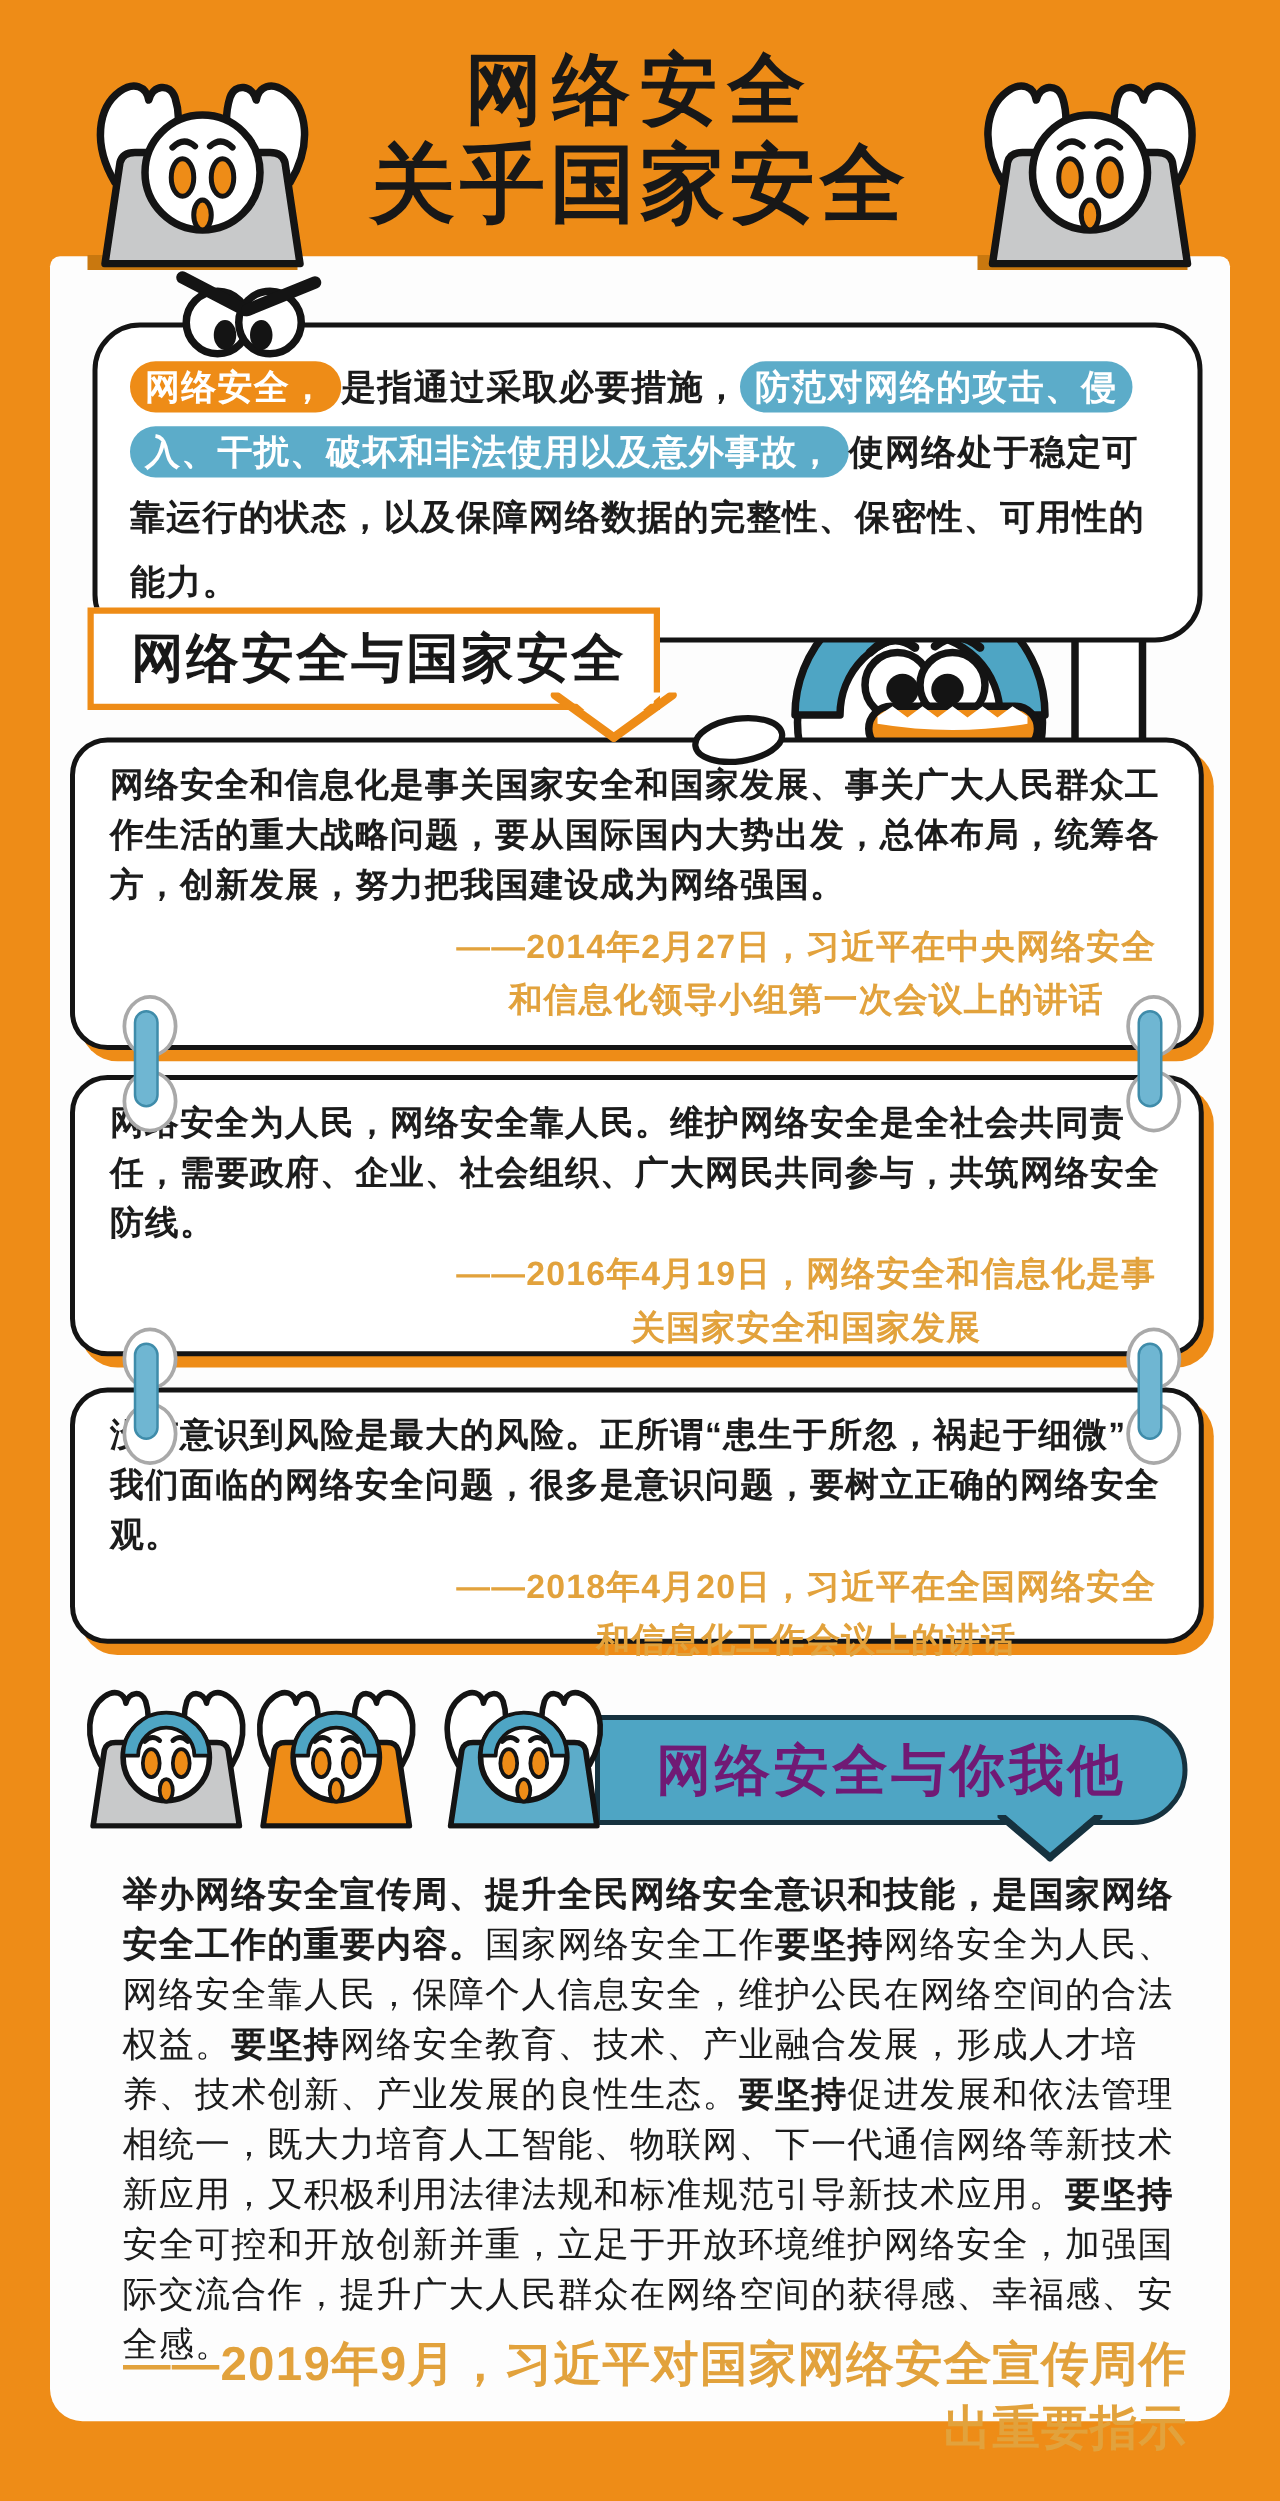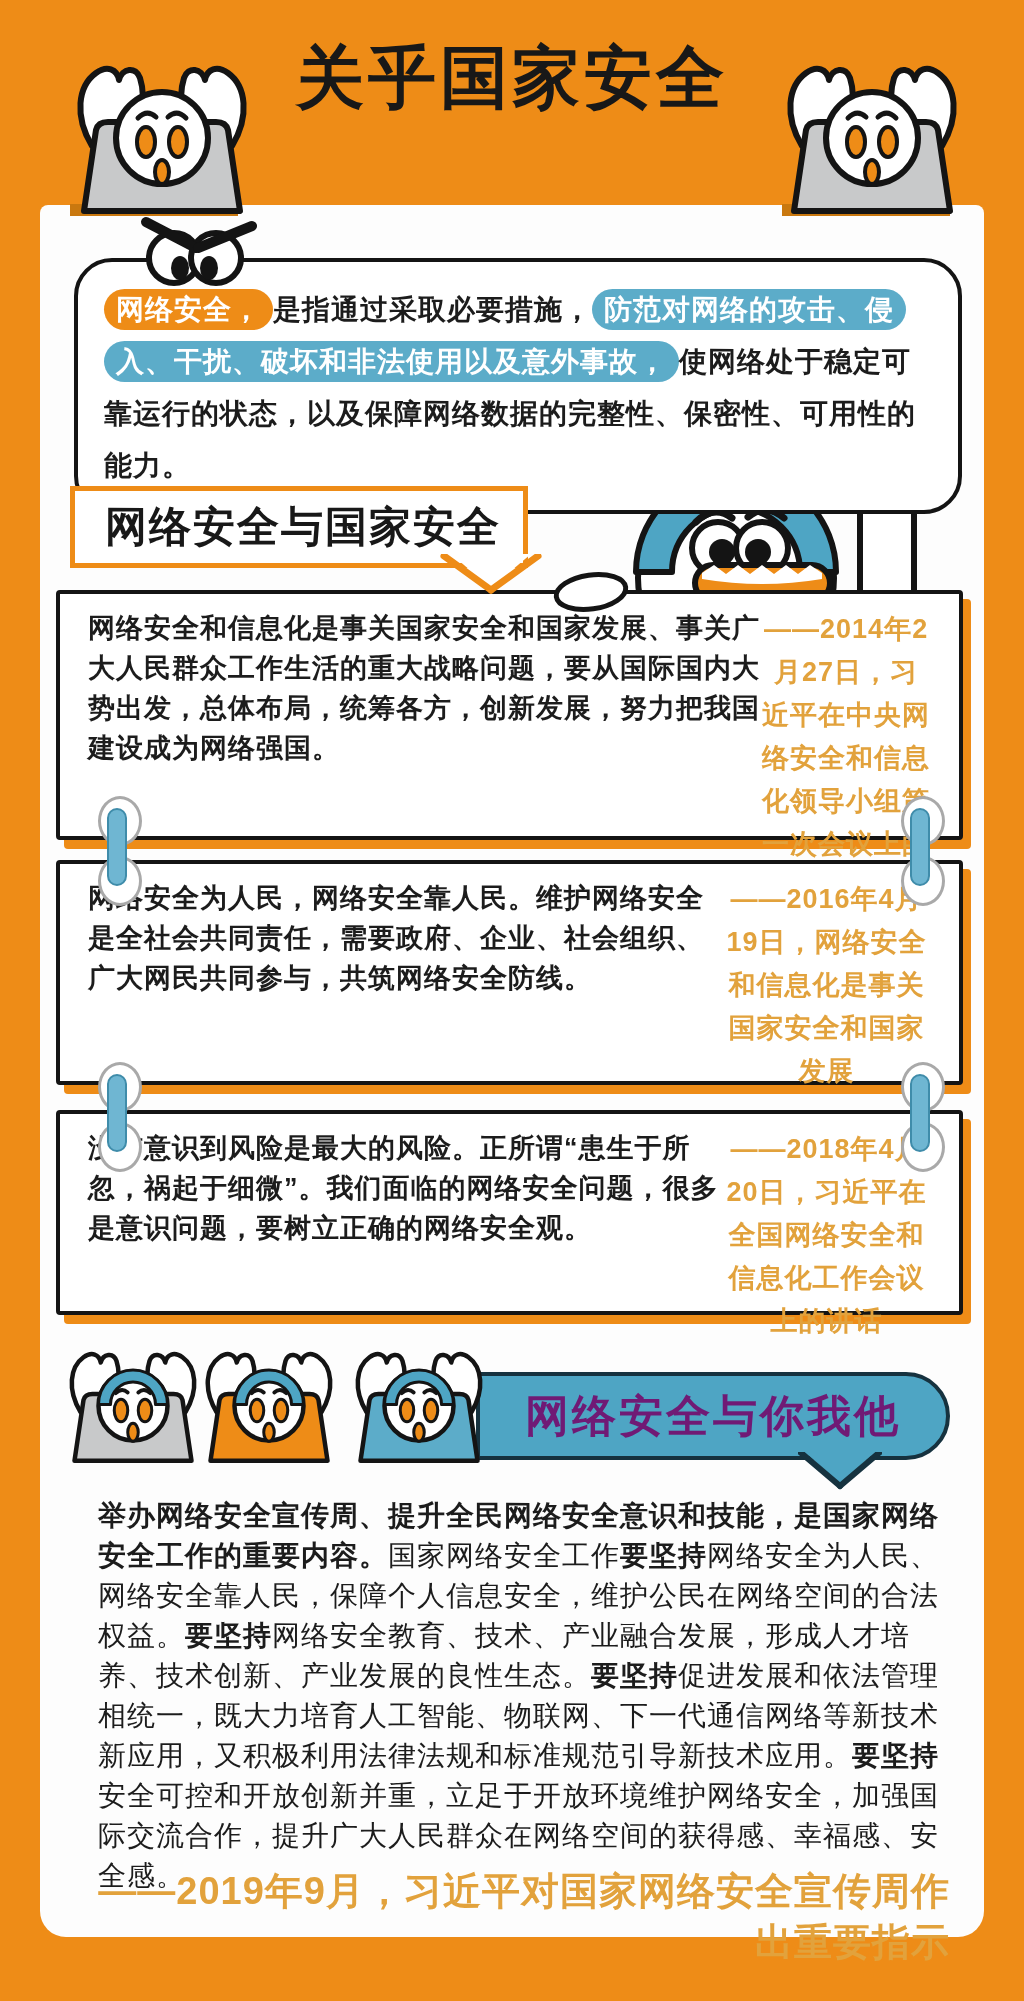--- a/index.html
+++ b/index.html
@@ -43,22 +43,22 @@
 
   
   .sec1-head{position:absolute;left:70px;top:486px;display:flex;z-index:2;flex-direction:column;}
   .sec1-strip{width:24px;background:var(--orange);}
   .sec1-box{background:#fff;border:5px solid var(--orange);padding:7px 22px 7px 30px;
     font-size:42px;font-weight:900;color:#181818;line-height:58px;letter-spacing:2px;}
   .sec1-pointer{position:absolute;left:438px;top:554px;z-index:3;}
 
   
   .quote-box{position:absolute;left:56px;width:907px;background:#fff;border:4px solid #141414;
-    border-radius:4px;box-shadow:8px 9px 0 var(--orange);padding:14px 28px 8px 28px;z-index:2;
-    display:flex;flex-direction:row;}
+    border-radius:30px;box-shadow:8px 9px 0 var(--orange);padding:14px 28px 8px 28px;z-index:2;
+    display:flex;flex-direction:column;}
   .quote-box.q1{top:590px;height:250px;}
   .quote-box.q2{top:860px;height:225px;}
   .quote-box.q3{top:1110px;height:205px;}
   .quote-text{font-size:27px;font-weight:700;color:var(--ink);line-height:40px;letter-spacing:1px;}
   .quote-attr{margin-top:auto;margin-left:auto;width:572px;text-align:center;
     font-size:27px;font-weight:700;color:var(--gold);line-height:43px;letter-spacing:1px;padding-bottom:6px;}
 
   
   .pin{position:absolute;width:44px;height:104px;z-index:5;}
   .pin::before,.pin::after{content:"";position:absolute;left:3px;width:38px;height:44px;
@@ -113,20 +113,21 @@
       <ellipse cx="100" cy="131" rx="7" ry="12" fill="var(--orange,#EE8C17)" stroke="#141414" stroke-width="4"></ellipse>
     </symbol>
   </defs>
 </svg>
 
 <div class="page">
 
   <div class="card"></div>
 
   <div class="title">
+    <div class="l1">网络安全</div>
     <div class="l2">关乎国家安全</div>
   </div>
 
   <div class="owl-shadow" style="left:70px;width:168px;"></div>
   <div class="owl-shadow" style="left:782px;width:168px;"></div>
   <svg class="owl" style="left:62px;top:42px;--body:#C8C9CA;" width="200" height="172">
       <use href="#owl-plain"></use>
     </svg>
   <svg class="owl" style="left:772px;top:42px;--body:#C8C9CA;" width="200" height="172">
       <use href="#owl-plain"></use>

